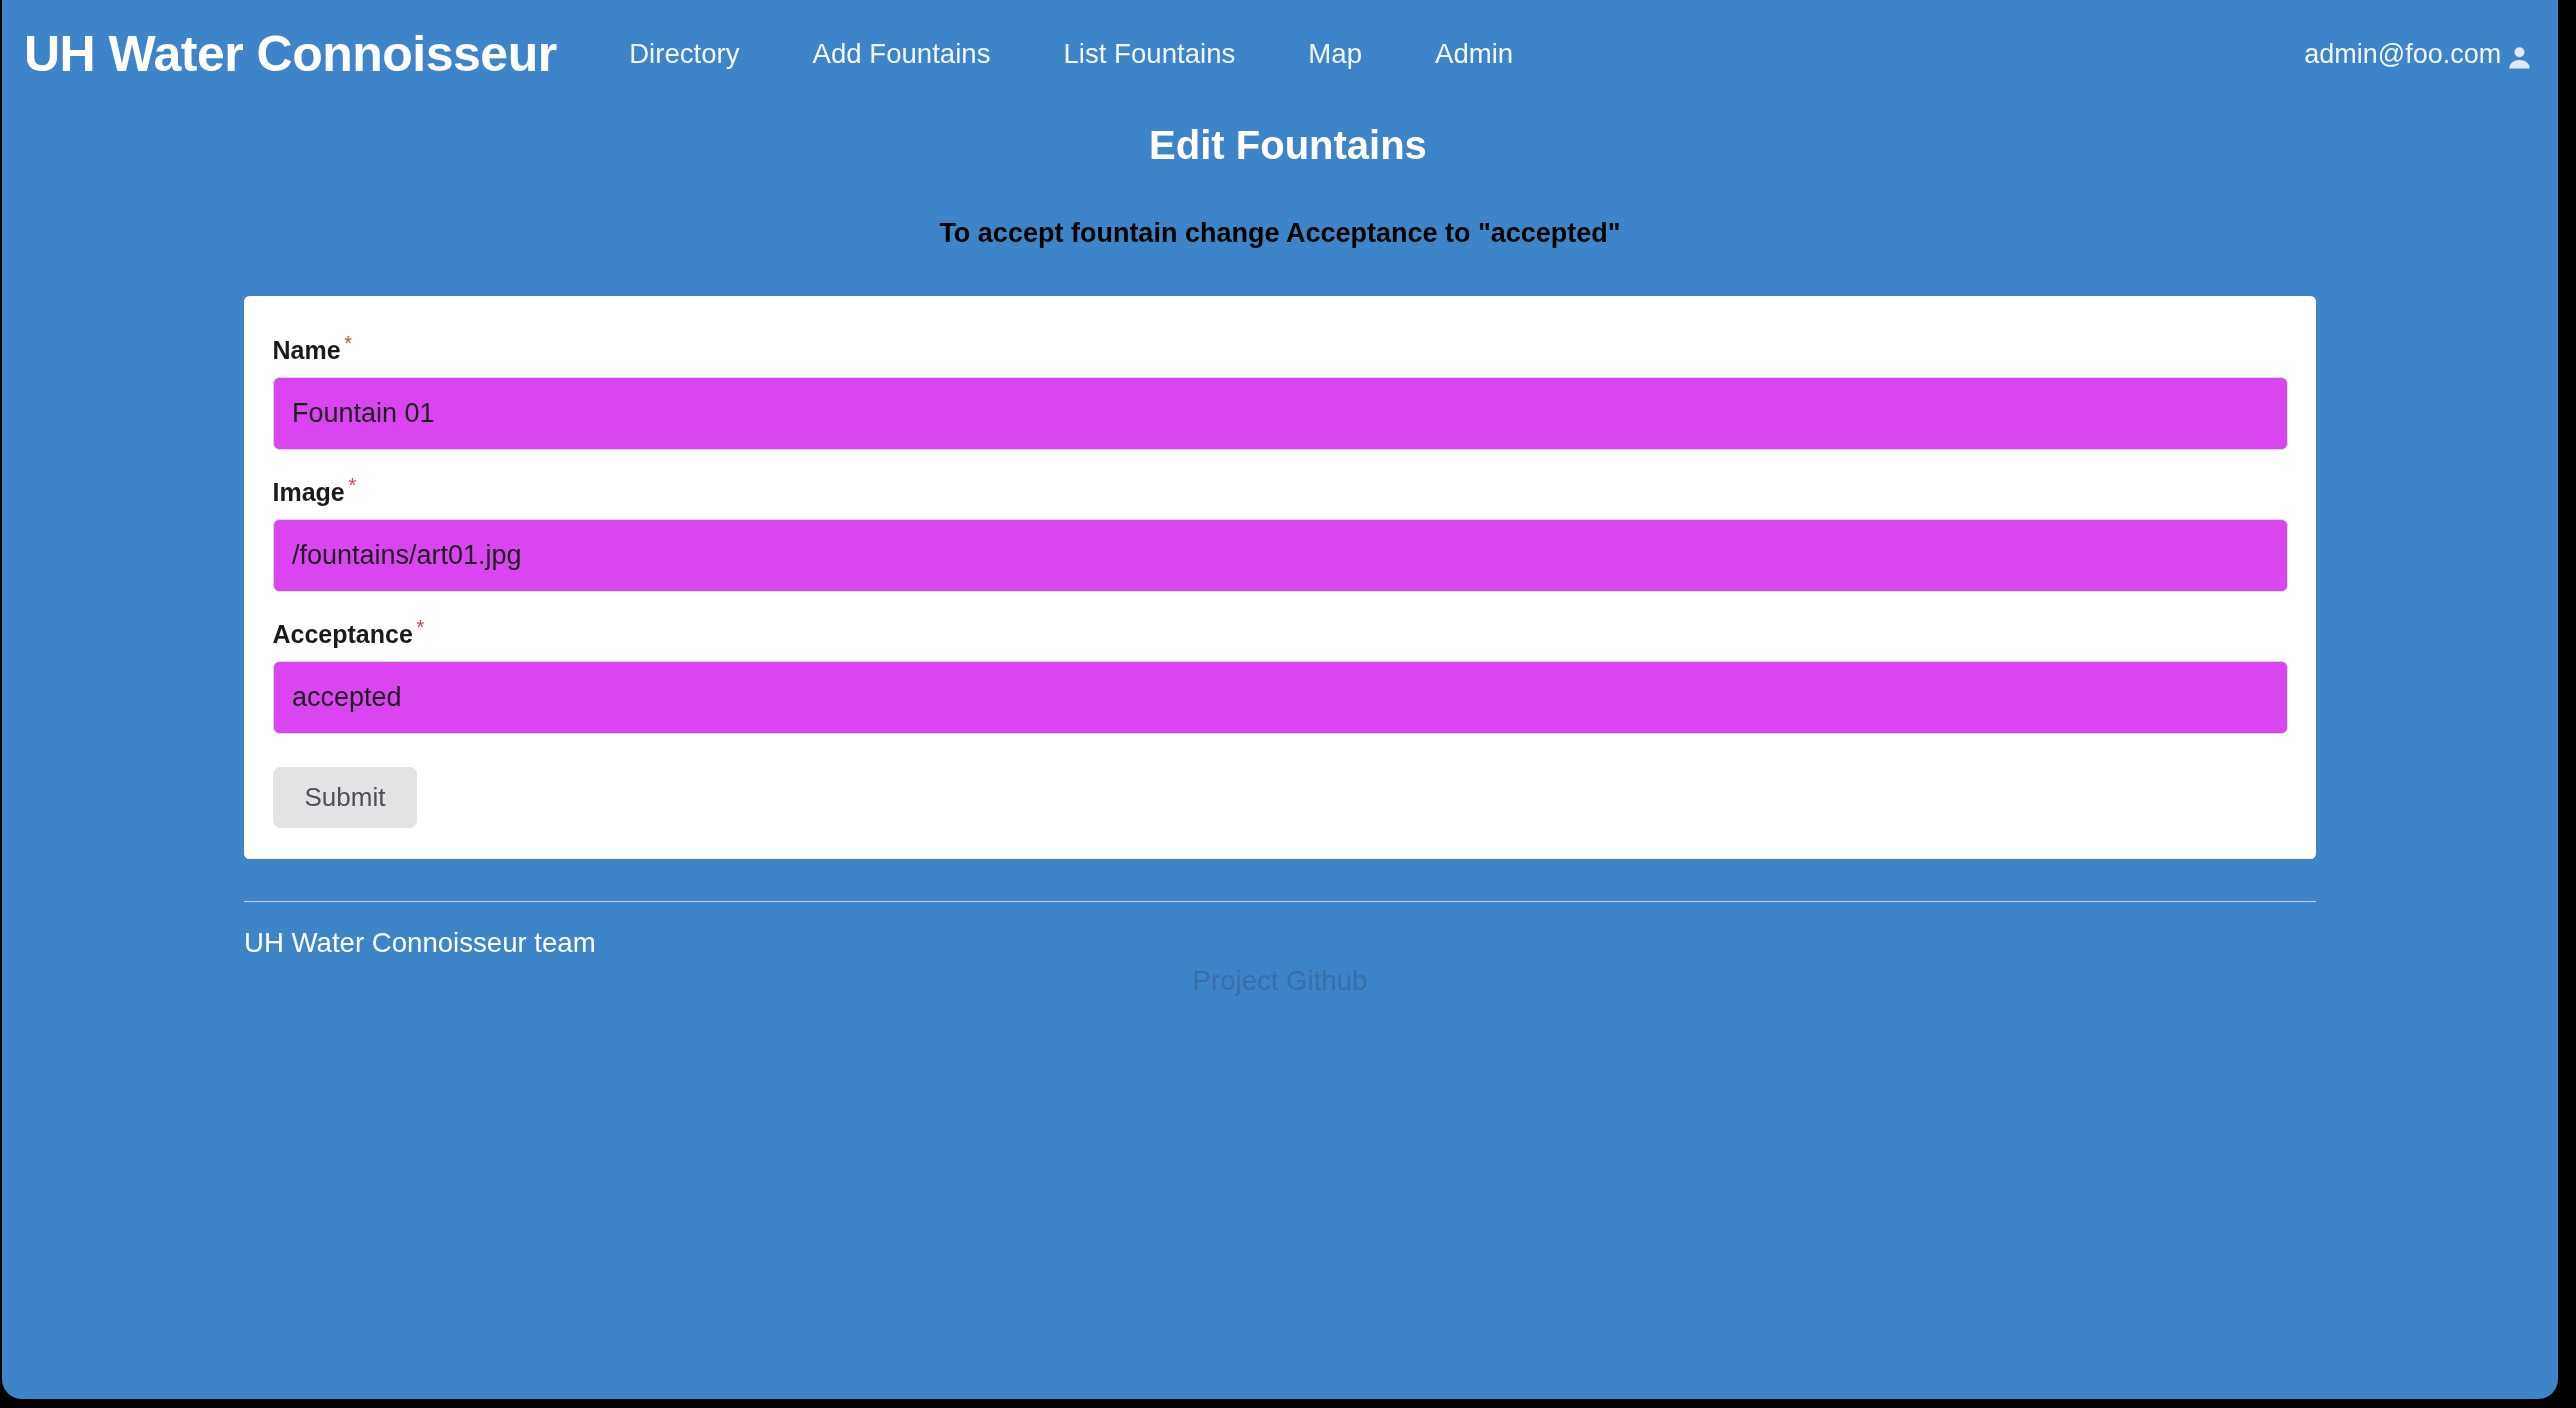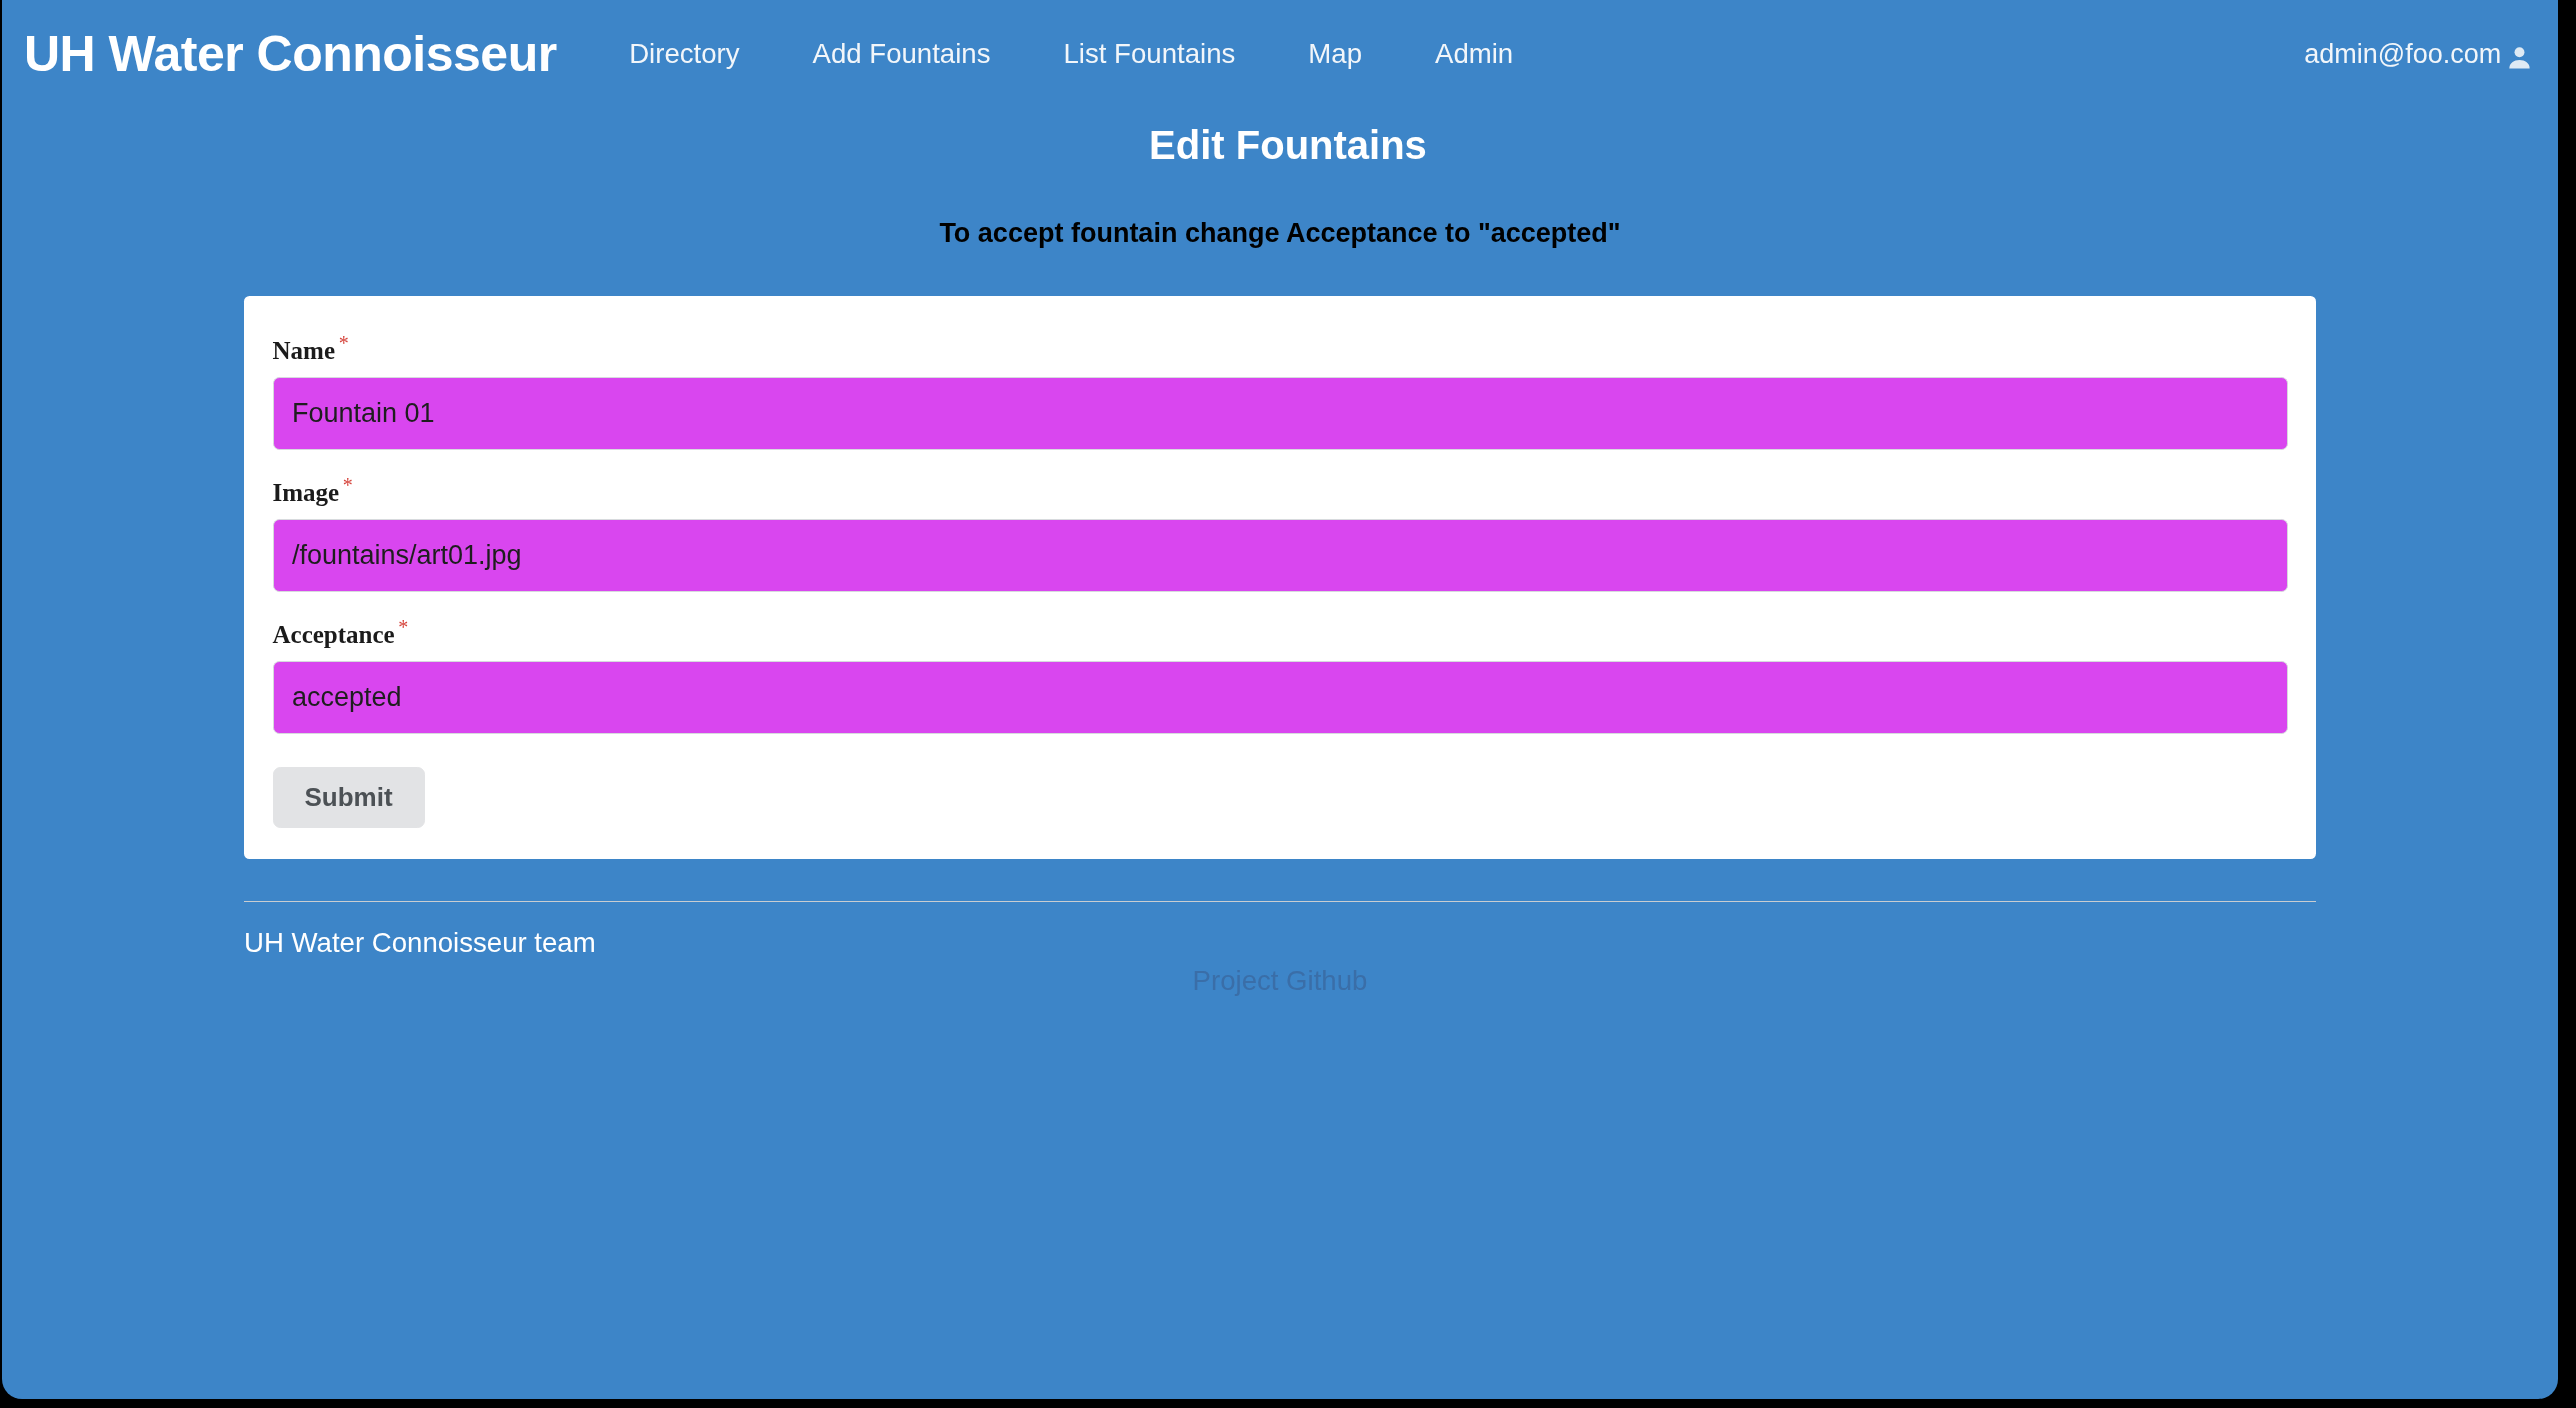--- a/index.html
+++ b/index.html
@@ -103,21 +103,20 @@
   .field:last-of-type {
     margin-bottom: 0;
   }
   .field-label {
     display: block;
     font-size: 25px;
     font-weight: bold;
     color: #1b1b1b;
     margin-bottom: 12px;
     line-height: 1.1;
-    font-family: Liberation Serif, serif;
   }
   .req-star {
     color: #d6453d;
     font-size: 20px;
     vertical-align: super;
     margin-left: 3.7px;
     font-weight: normal;
   }
   .text-input {
     display: block;
@@ -135,21 +134,21 @@
   }
   .submit-row {
     margin-top: 33px;
   }
   .submit-button {
     font-family: "Liberation Sans", sans-serif;
     background: #e2e3e5;
     border: 0.9px solid #e2e3e5;
     color: #4c5155;
     font-size: 26px;
-    font-weight: bold;
+    font-weight: normal;
     padding: 0 31px;
     height: 61px;
     border-radius: 7.4px;
     cursor: pointer;
   }
   
   .footer {
     width: 2072px;
     margin: 42px auto 0 auto;
   }

